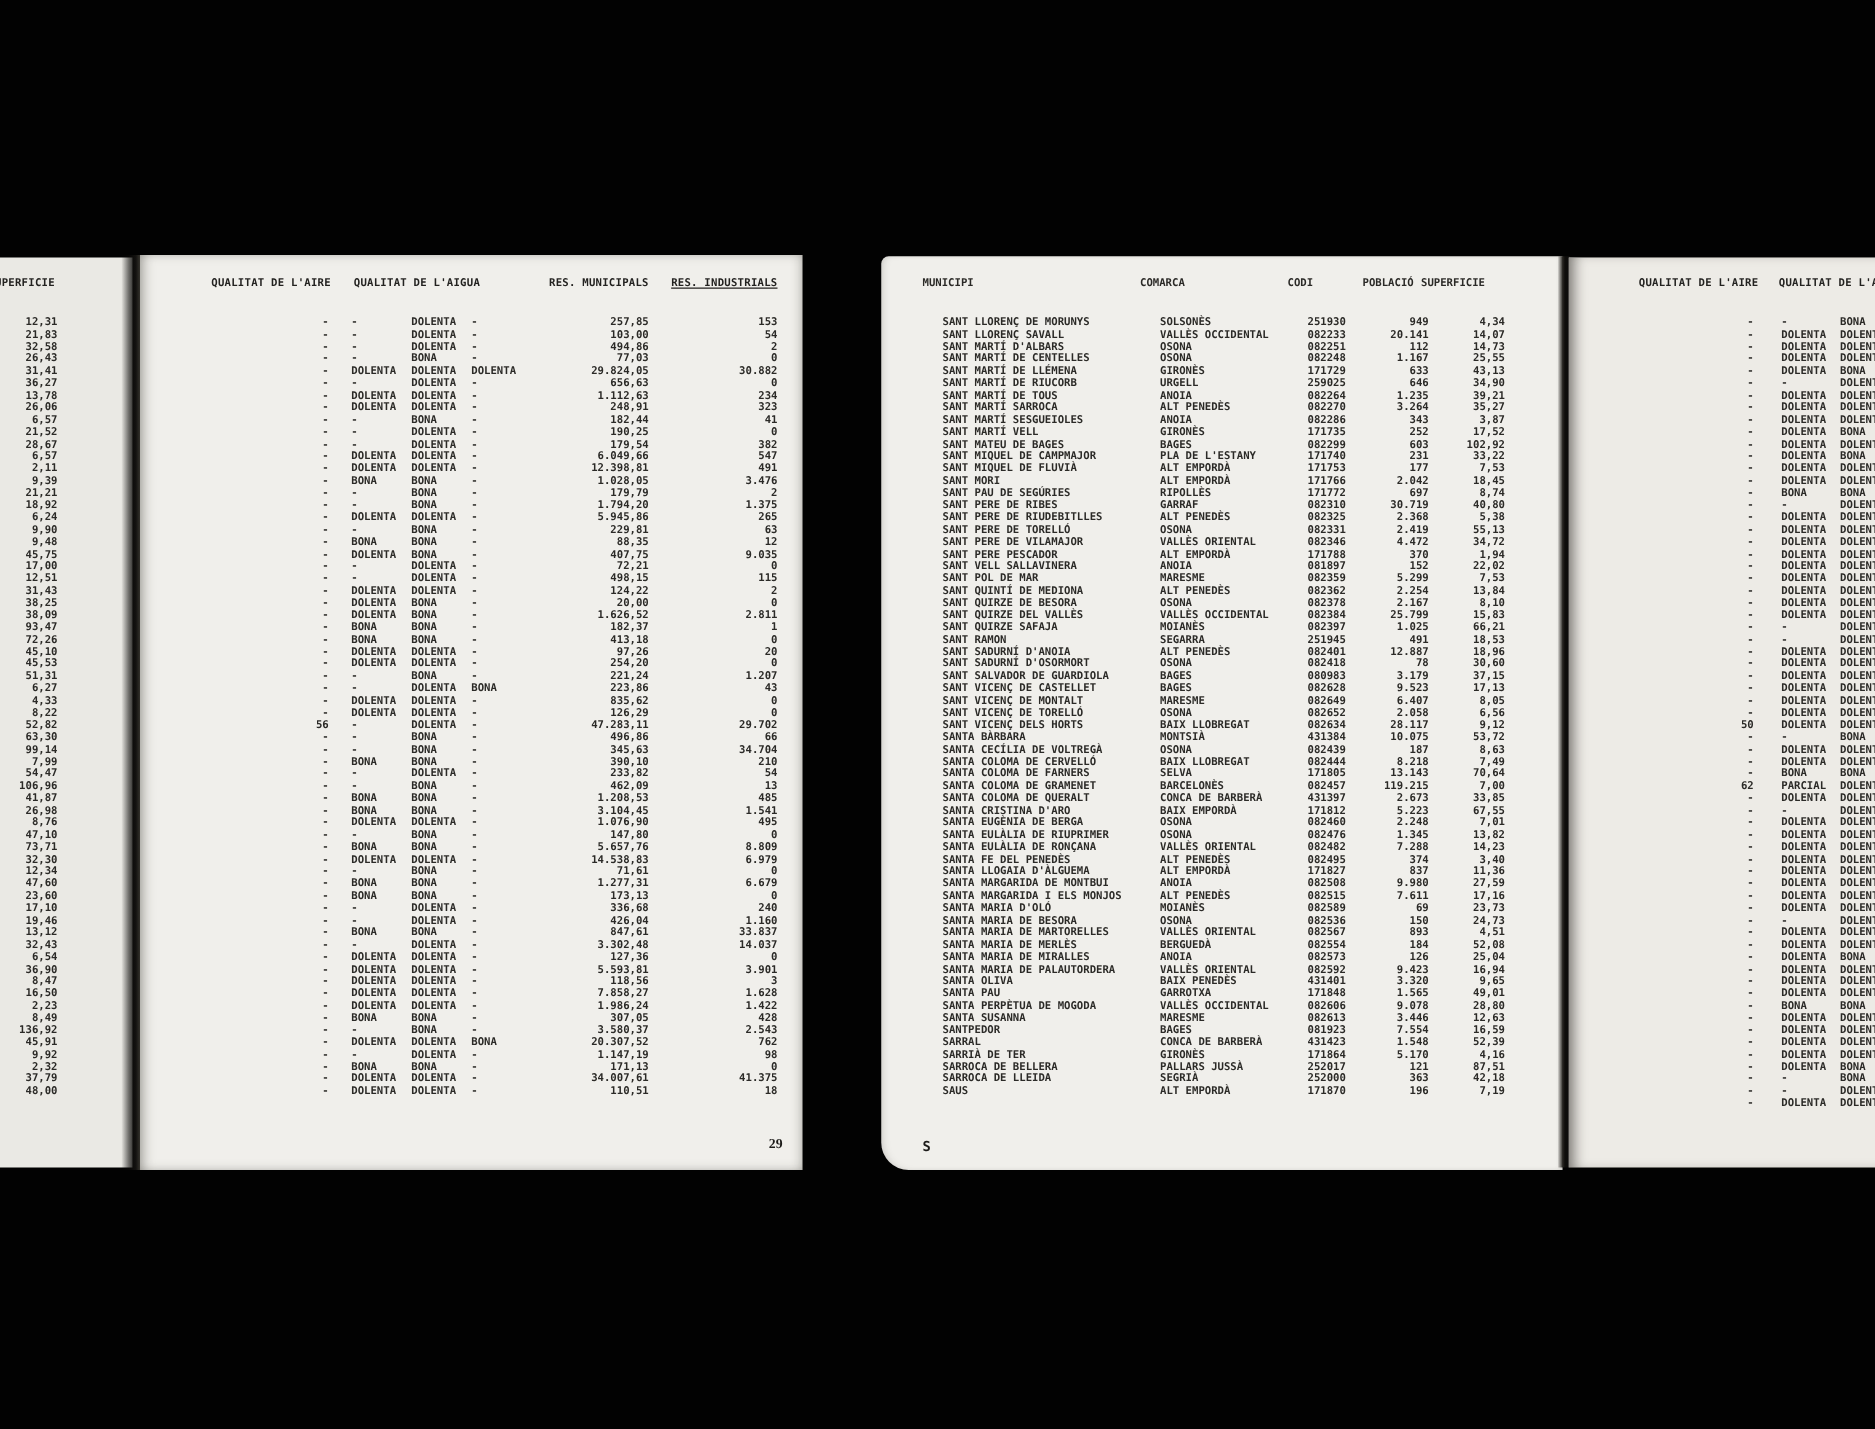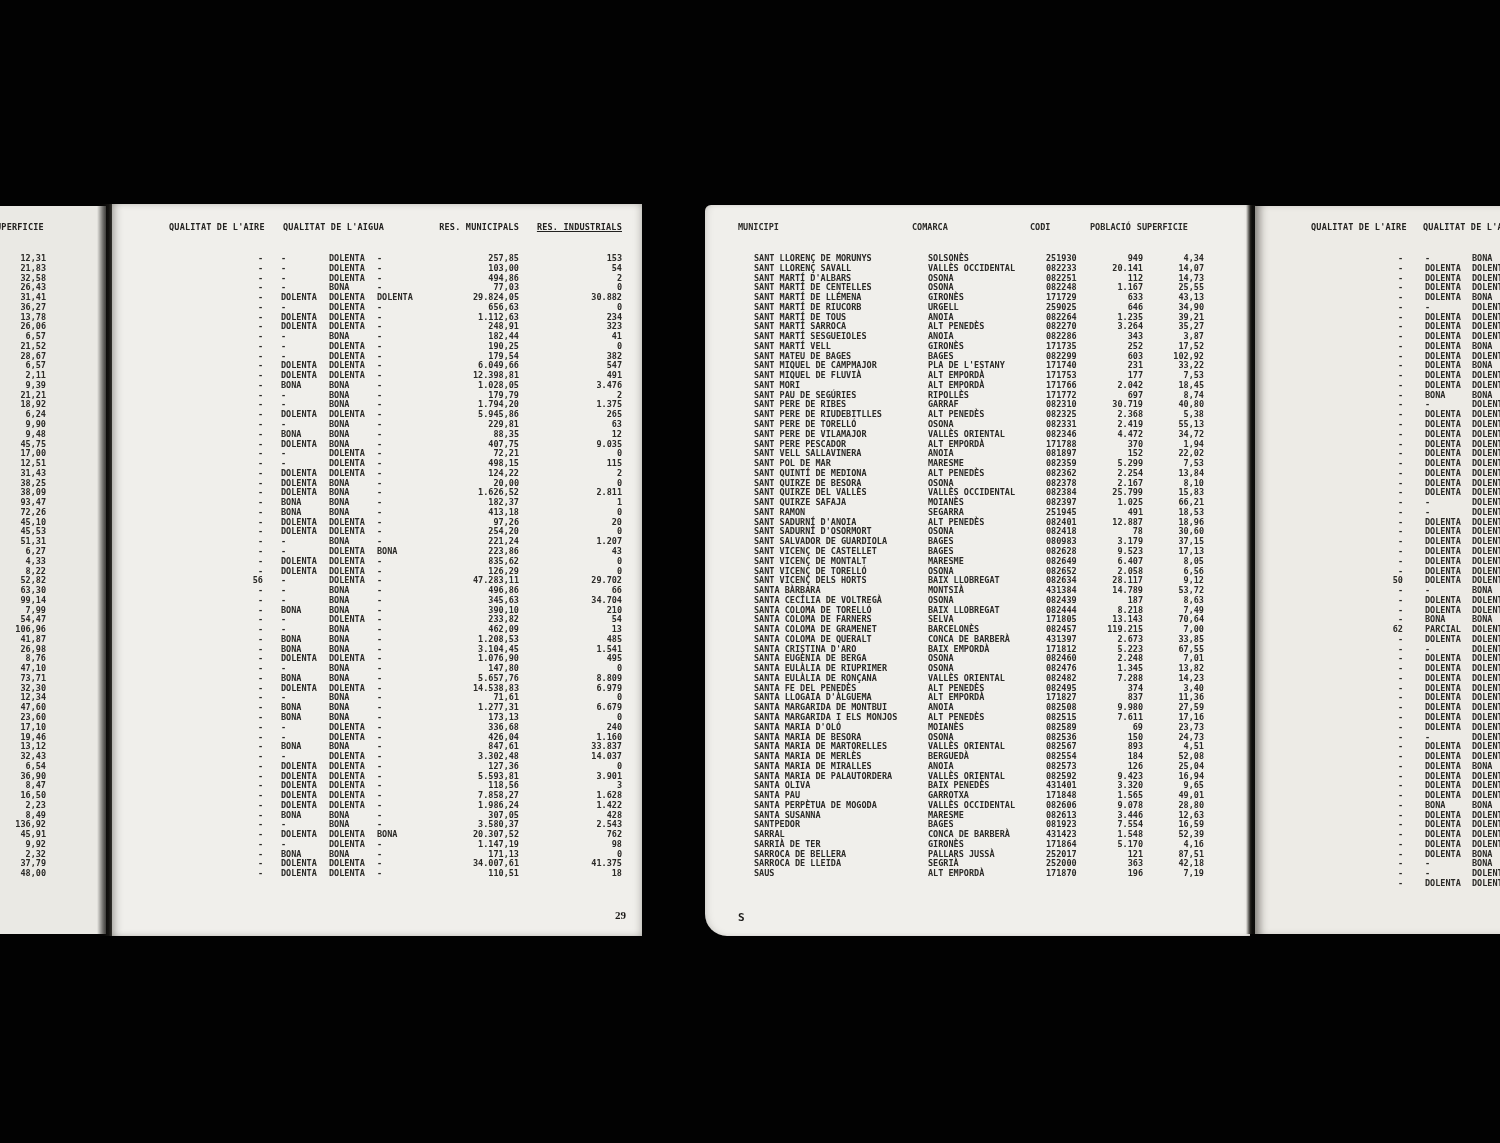--- a/index.html
+++ b/index.html
@@ -1248,34 +1248,34 @@
           <span class="cell">BAIX LLOBREGAT</span>
           <span class="cell">082634</span>
           <span class="cell r">28.117</span>
           <span class="cell r">9,12</span>
         </div>
 
         <div class="row">
           <span class="cell">SANTA BÀRBARA</span>
           <span class="cell">MONTSIÀ</span>
           <span class="cell">431384</span>
-          <span class="cell r">14.789</span>
+          <span class="cell r">10.075</span>
           <span class="cell r">53,72</span>
         </div>
 
         <div class="row">
           <span class="cell">SANTA CECÍLIA DE VOLTREGÀ</span>
           <span class="cell">OSONA</span>
           <span class="cell">082439</span>
           <span class="cell r">187</span>
           <span class="cell r">8,63</span>
         </div>
 
         <div class="row">
-          <span class="cell">SANTA COLOMA DE TORELLÓ</span>
+          <span class="cell">SANTA COLOMA DE CERVELLÓ</span>
           <span class="cell">BAIX LLOBREGAT</span>
           <span class="cell">082444</span>
           <span class="cell r">8.218</span>
           <span class="cell r">7,49</span>
         </div>
 
         <div class="row">
           <span class="cell">SANTA COLOMA DE FARNERS</span>
           <span class="cell">SELVA</span>
           <span class="cell">171805</span>

